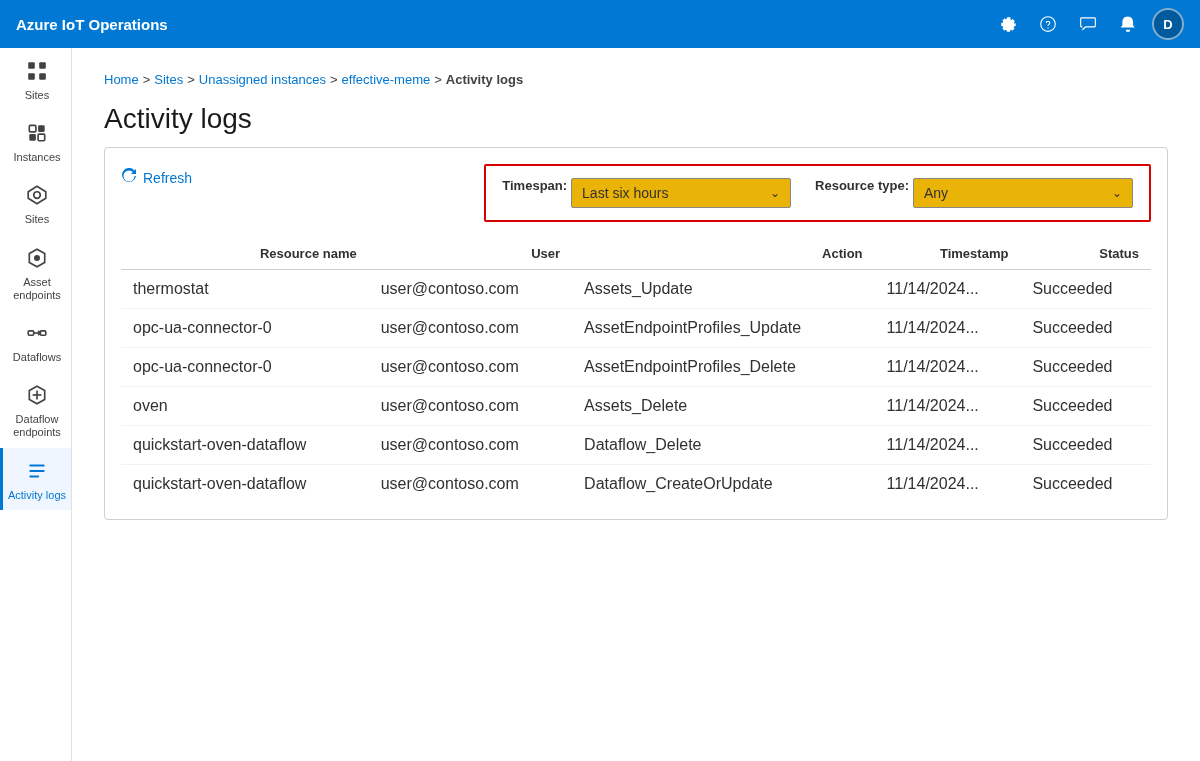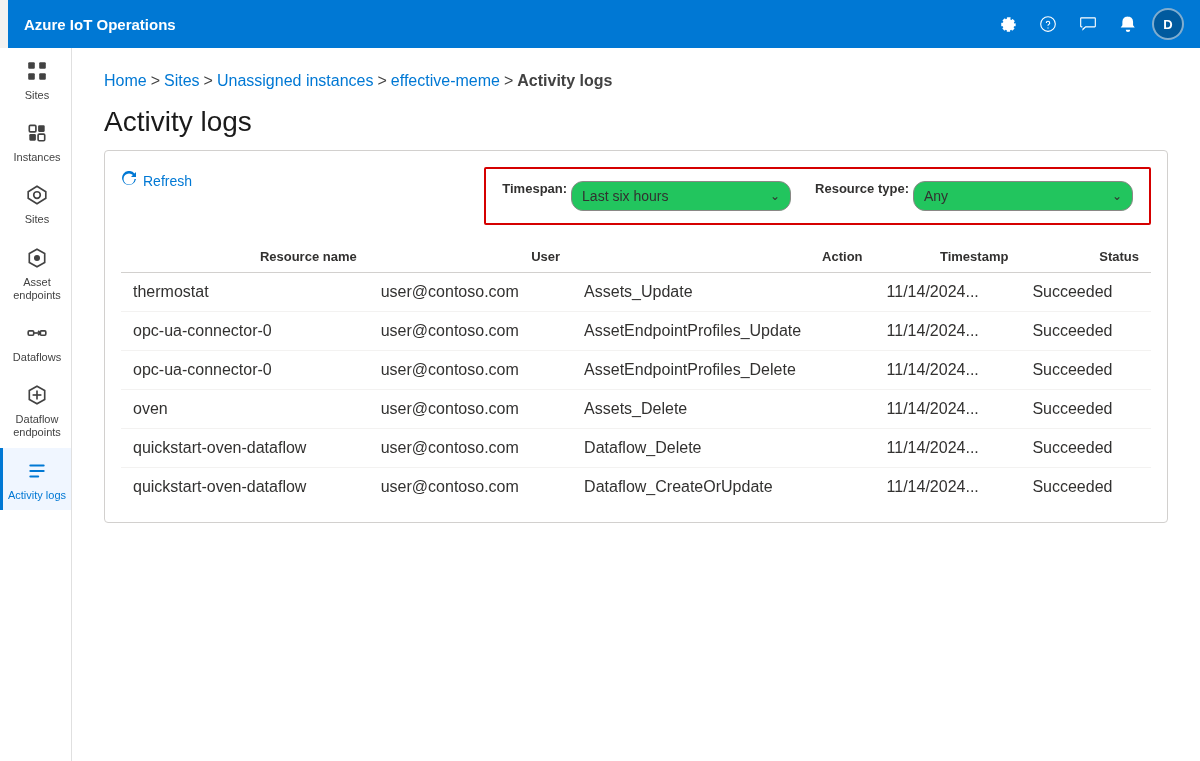--- a/index.html
+++ b/index.html
@@ -7,21 +7,20 @@
 
     
     .top-nav {
       background: #0078d4;
       color: white;
       height: 48px;
       display: flex;
       align-items: center;
       padding: 0 16px;
       flex-shrink: 0;
-      margin-left: 8px;
     }
     .top-nav-title {
       font-size: 15px;
       font-weight: 600;
       color: white;
       flex: 1;
     }
     .top-nav-icons {
       display: flex;
       align-items: center;
@@ -103,21 +102,21 @@
     
     .main-content {
       flex: 1;
       background: #fff;
       overflow-y: auto;
       padding: 24px 32px;
     }
 
     
     .breadcrumb {
-      font-size: 16px;
+      font-size: 13px;
       color: #0078d4;
       margin-bottom: 16px;
       display: flex;
       align-items: center;
       gap: 4px;
       flex-wrap: wrap;
     }
     .breadcrumb-sep { color: #424242; }
     .breadcrumb-current { color: #424242; font-weight: 600; }
     .breadcrumb-link { color: #0078d4; cursor: pointer; text-decoration: none; }
@@ -185,23 +184,23 @@
     .filter-label {
       font-size: 13px;
       font-weight: 600;
       color: #323130;
     }
     .filter-select {
       display: flex;
       align-items: center;
       justify-content: space-between;
       border: 1px solid #8a8886;
-      border-radius: 12px;
+      border-radius: 2px;
       padding: 6px 10px;
-      background: #22c55e;
+      background: #eab308;
       cursor: pointer;
       font-size: 14px;
       color: #323130;
       min-width: 220px;
     }
     .chevron-down { font-size: 12px; color: #323130; }
 
     
     .data-table {
       width: 100%;

